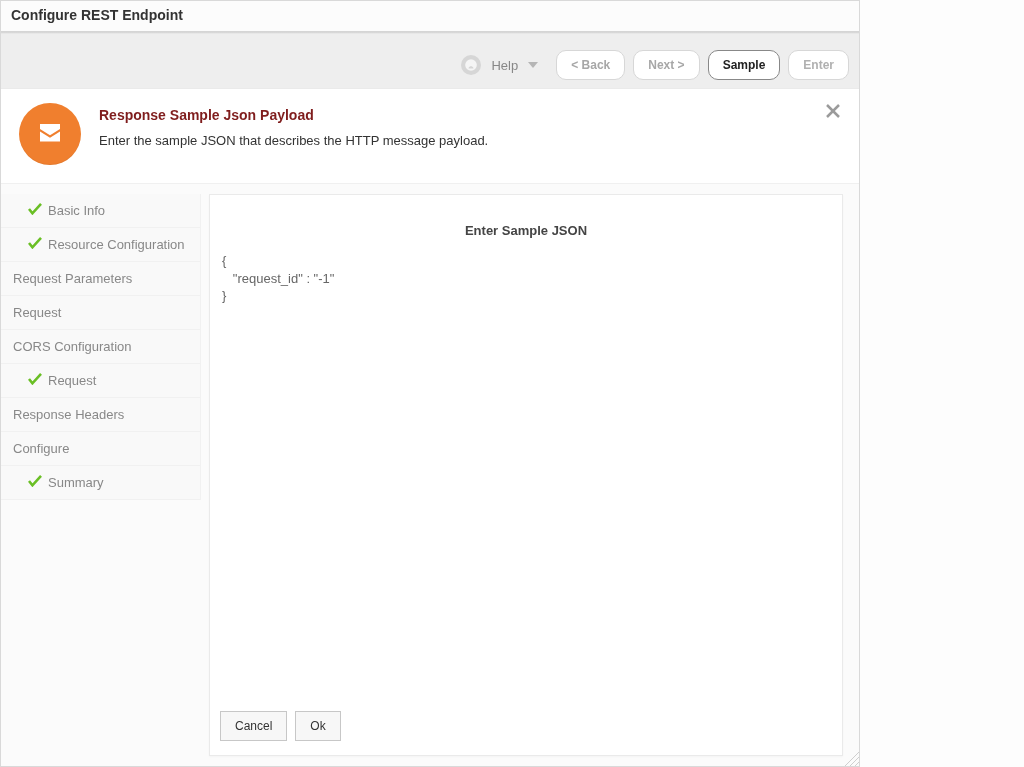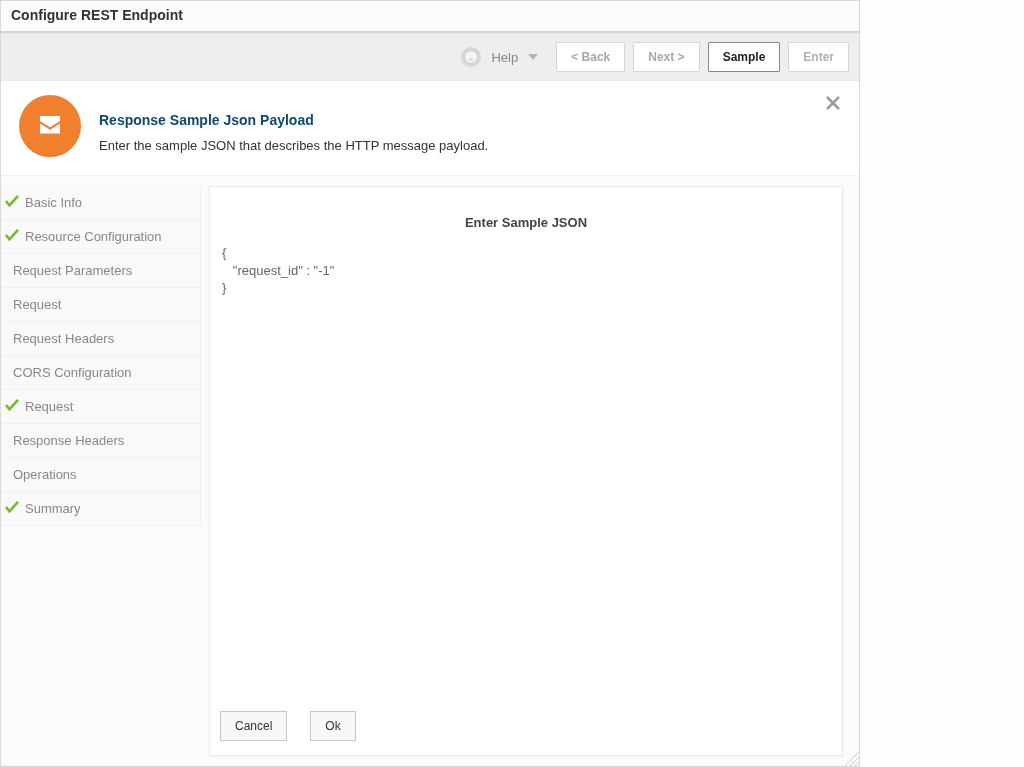--- a/index.html
+++ b/index.html
@@ -23,21 +23,21 @@
     border-bottom: 1px solid #d5d5d5;
   }
   .titlebar + .titlebar-shadow {
     height: 2px;
     background: linear-gradient(#d0d0d0, #efefef);
   }
   
   .toolbar {
     display:flex; justify-content:flex-end; align-items:center;
     gap:8px;
-    padding: 8px 10px 8px 10px;
+    padding: 16px 10px 8px 10px;
     background:#eeeeee;
     border-bottom:1px solid #eaeaea;
   }
   .toolbar .help {
     display:flex; align-items:center; gap:10px;
     color:#888; margin-right:10px;
   }
   .help-icon {
     width:20px; height:20px; border-radius:50%;
     background:#d6d6d6;
@@ -47,21 +47,21 @@
   .help-text { color:#888; }
   .caret-down {
     width:0; height:0; border-left:5px solid transparent; border-right:5px solid transparent; border-top:6px solid #b5b5b5;
   }
   .nav-btn, .tb-btn {
     background:#fff;
     border:1px solid #d7d7d7;
     color:#a7a7a7;
     font-weight:700;
     padding:7px 14px;
-    border-radius:1px;
+    border-radius:10px;
     cursor:default;
     font-size:12px;
   }
   .tb-close {
     color:#222;
     border-color:#888;
     cursor:pointer;
   }
   .tb-done { color:#b0b0b0; }
   
@@ -74,33 +74,33 @@
     border-bottom:1px solid #f0f0f0;
   }
   .header-icon {
     width:62px; height:62px; border-radius:50%;
     background:#f07f2e;
     display:flex; align-items:center; justify-content:center; flex-shrink:0;
     box-shadow: inset 0 -1px 0 rgba(0,0,0,0.05);
   }
   .header-icon svg { width:30px; height:30px; fill:#fff; }
   .header-text { margin-left:18px; }
-  .header-title { font-weight:700; font-size:14px; color:#0c4a6e; margin-top:17px;}
+  .header-title { font-weight:700; font-size:14px; color:#7f1d1d; margin-top:4px;}
   .header-sub { color:#333; font-size:13px; margin-top:10px;}
   .header-close {
     position:absolute; right:18px; top:14px;
     color:#9b9b9b;
     cursor:pointer;
   }
   .header-close svg { width:16px; height:16px; stroke:#9b9b9b; stroke-width:2.5; }
   
   .body { flex:1; display:flex; background:#fbfbfb; min-height:0; padding:10px 10px 10px 0;}
   .sidebar { width:200px; flex-shrink:0; padding:0; }
   .side-item {
-    padding:9px 12px 9px 4px;
+    padding:9px 12px 9px 27px;
     font-size:13px;
     color:#888;
     border-bottom:1px solid #f1f1f1;
     border-right:1px solid #f1f1f1;
     display:flex; align-items:center; gap:6px;
     background:#f9f9f9;
   }
   .side-item.checked { color:#888; }
   .check { color:#6abf25; font-weight:bold; flex-shrink:0; }
   .check svg { width:14px; height:12px; }
@@ -132,21 +132,21 @@
     font-family: inherit;
     font-size:13px;
     color:#666;
     resize:none;
     outline:none;
     white-space:pre;
     line-height:1.35;
   }
   .card-footer {
     padding:10px 10px 14px 10px;
-    display:flex; gap:23px;
+    display:flex; gap:8px;
   }
   .f-btn {
     background:#f7f7f7;
     border:1px solid #c7c7c7;
     padding:7px 14px;
     font-size:12px;
     color:#333;
     cursor:pointer;
   }
   
@@ -212,36 +212,33 @@
             </svg></span>
         <span>Resource Configuration</span>
       </div>
       <div class="side-item no-check">
         <span>Request Parameters</span>
       </div>
       <div class="side-item no-check">
         <span>Request</span>
       </div>
       <div class="side-item no-check">
-        <span>Request Headers</span>
-      </div>
-      <div class="side-item no-check">
         <span>CORS Configuration</span>
       </div>
       <div class="side-item checked">
         <span class="check"><svg viewBox="0 0 16 14">
               <path d="M1 7 L5 12 L15 1" fill="none" stroke="#6abf25" stroke-width="3"></path>
             </svg></span>
         <span>Request</span>
       </div>
       <div class="side-item no-check">
         <span>Response Headers</span>
       </div>
       <div class="side-item no-check">
-        <span>Operations</span>
+        <span>Configure</span>
       </div>
       <div class="side-item checked">
         <span class="check"><svg viewBox="0 0 16 14">
               <path d="M1 7 L5 12 L15 1" fill="none" stroke="#6abf25" stroke-width="3"></path>
             </svg></span>
         <span>Summary</span>
       </div>
     </div>
 
     <div class="card">

